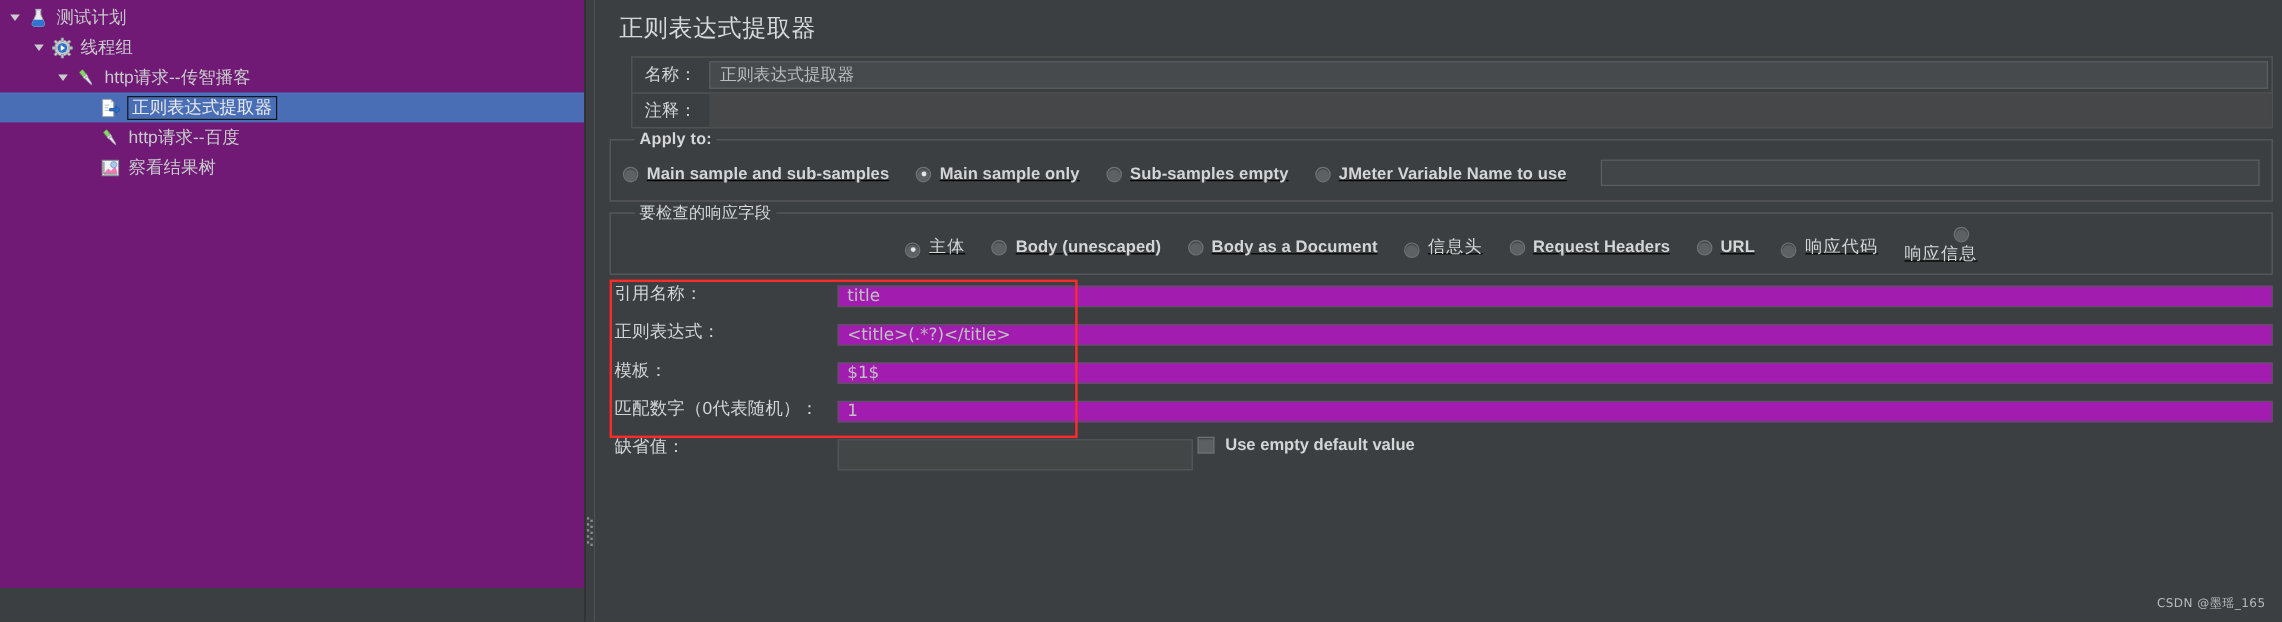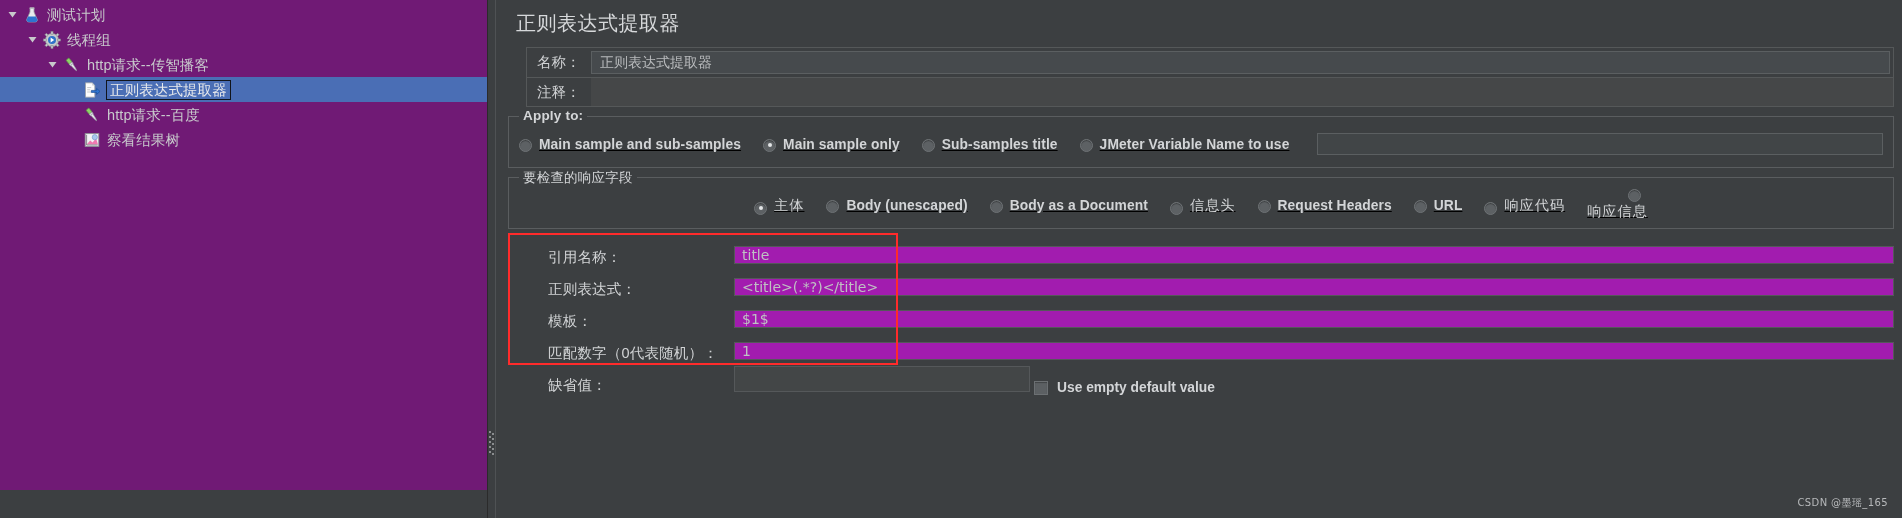--- a/index.html
+++ b/index.html
@@ -132,21 +132,21 @@
   
   .group {
     position: relative;
     border: 1px solid #5a5d5f;
     margin-top: 9px;
     padding: 14px 0 10px 0;
   }
   .group > .legend {
     position: absolute;
     top: -9px;
-    left: 10px;
+    left: 20px;
     background: #3c3f41;
     padding: 0 4px;
     font-size: 13.5px;
     color: #d4d6d8;
     font-weight: bold;
     letter-spacing: 0.2px;
     white-space: nowrap;
   }
   .group .legend.cjk { font-weight: normal; font-size: 13.5px; }
 
@@ -197,23 +197,22 @@
     height: 22px;
     background: #414547;
     border: 1px solid #5b5f61;
     margin-left: 6px;
   }
 
   
   #param-grid { margin-top: 6px; position: relative; }
   .prow {
     display: flex;
-    align-items: flex-end;
+    align-items: flex-start;
     height: 32px;
-    padding-left: 36px;
   }
   .prow .plabel {
     flex: 0 0 190px;
     display: flex;
     align-items: center;
     padding-left: 4px;
     font-size: 14.5px;
     color: #d2d4d6;
     letter-spacing: 0.2px;
   }
@@ -426,21 +425,21 @@
           <span class="radio-item">
             <span class="radio-dot"></span>
             <span class="radio-label">Main sample and sub-samples</span>
           </span>
           <span class="radio-item">
             <span class="radio-dot checked"></span>
             <span class="radio-label">Main sample only</span>
           </span>
           <span class="radio-item">
             <span class="radio-dot"></span>
-            <span class="radio-label">Sub-samples title</span>
+            <span class="radio-label">Sub-samples empty</span>
           </span>
           <span class="radio-item">
             <span class="radio-dot"></span>
             <span class="radio-label">JMeter Variable Name to use</span>
           </span>
           <span class="varname-input"></span>
         </div>
     </div>
 
     <div class="group">

